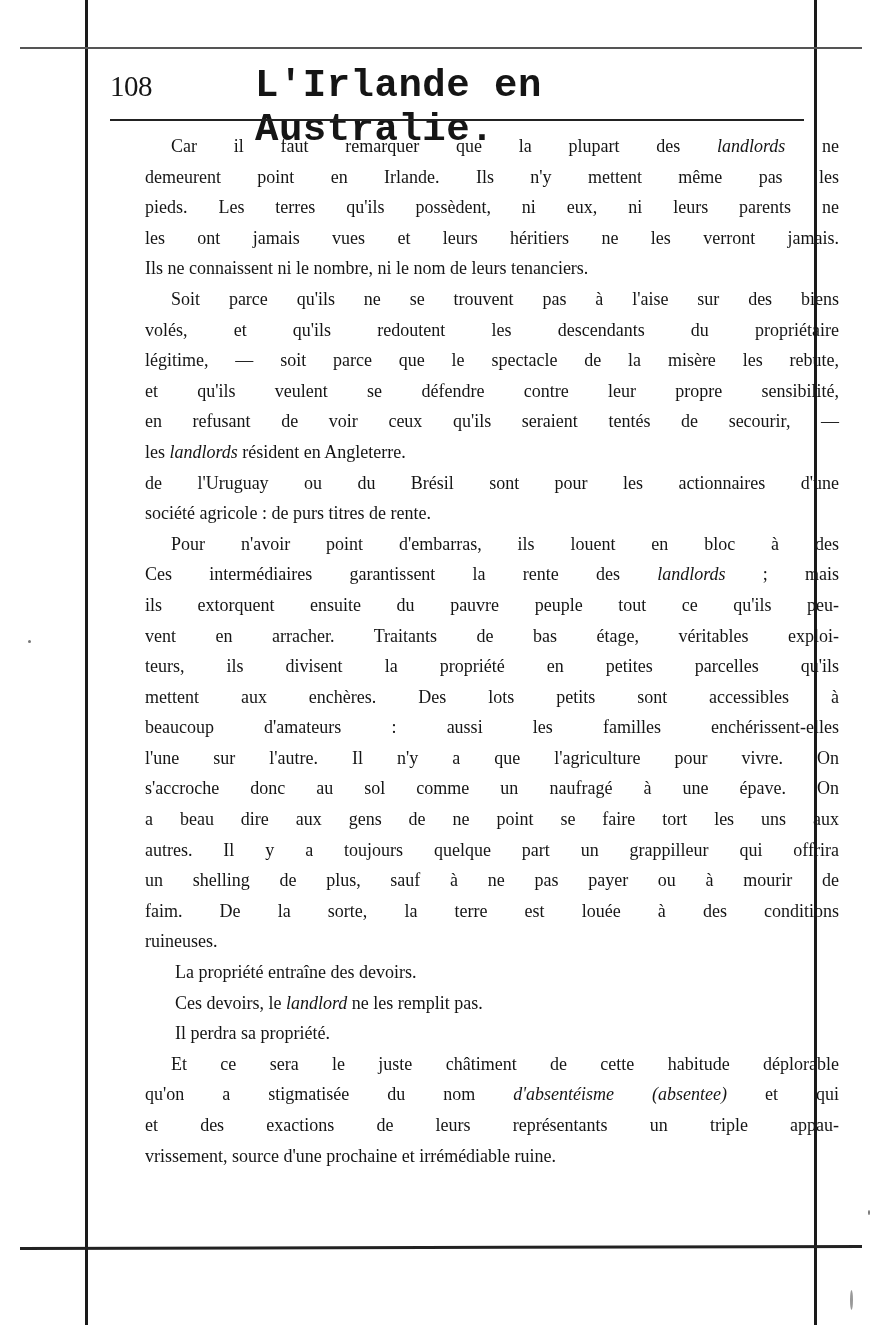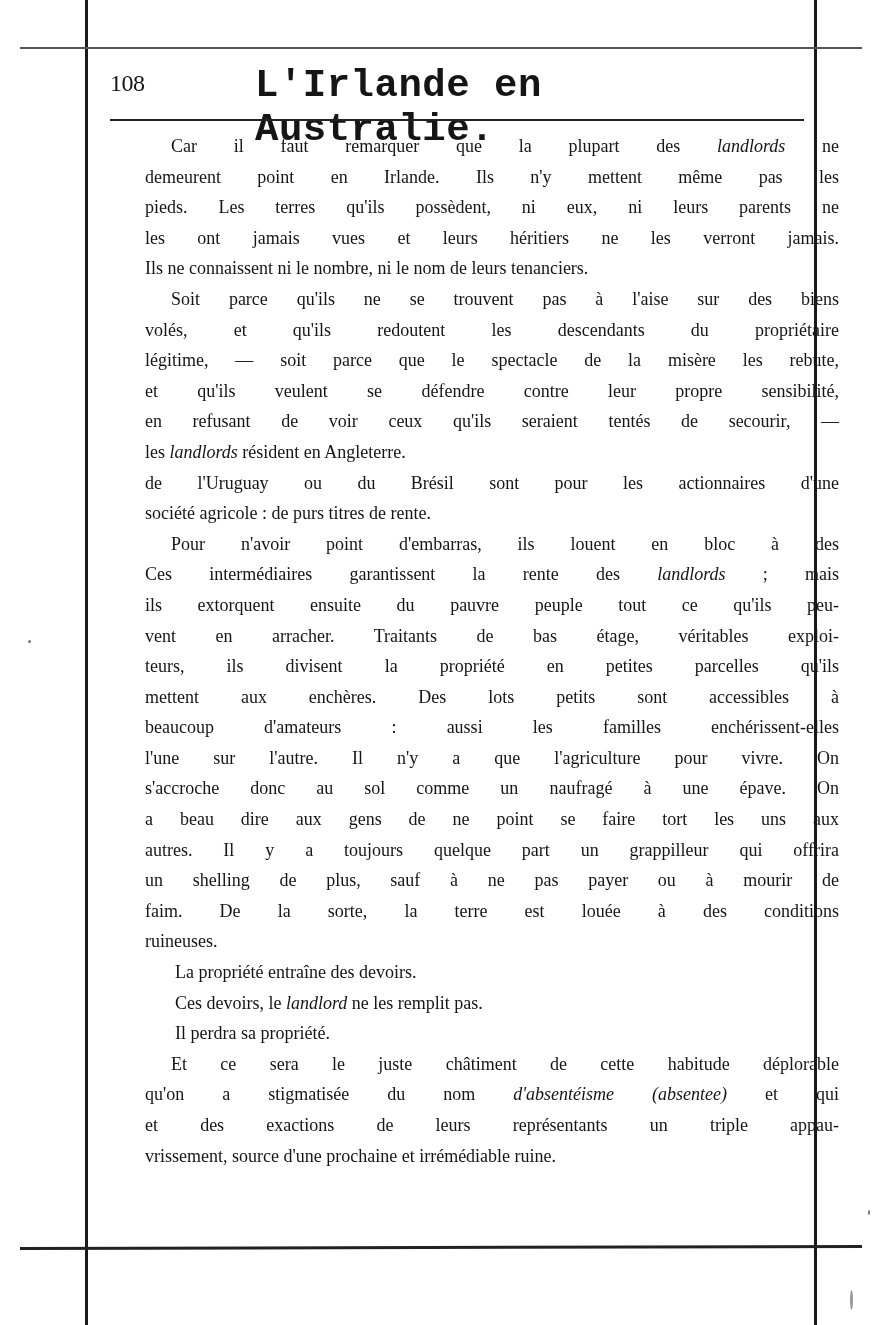--- a/index.html
+++ b/index.html
@@ -11,21 +11,21 @@
     }
     .rule-v { position: absolute; background: #1a1a1a; width: 3px; }
     .rule-h { position: absolute; background: #2a2a2a; }
     #rule-left { left: 85px; top: 0; height: 1325px; }
     #rule-right { left: 814px; top: 0; height: 1325px; }
     #rule-top { left: 20px; width: 842px; top: 47px; height: 2px; background: #555; }
     #rule-bottom { left: 20px; width: 842px; top: 1246px; height: 3px; background: #222; transform: rotate(-0.15deg); }
     #header-rule { left: 110px; width: 694px; top: 119px; height: 2px; background: #222; }
 
     .header { position: absolute; top: 62px; left: 110px; width: 694px; height: 50px; }
-    .page-number { position: absolute; left: 0; top: 8px; font-size: 24px; letter-spacing: -0.5px; }
+    .page-number { position: absolute; left: 0; top: 8px; font-size: 29px; letter-spacing: -0.5px; }
     .running-title {
       position: absolute; left: 145px; top: 2px; font-size: 39px; font-weight: bold;
       font-family: Liberation Mono, monospace; letter-spacing: 0.5px;
     }
 
     .body-text {
       position: absolute; left: 109px; top: 131px; width: 694px;
       font-size: 18px; line-height: 30.6px; margin-left: 36px;
     }
     .line { display: block; white-space: nowrap; text-align: justify; text-align-last: justify; height: 30.6px; }

